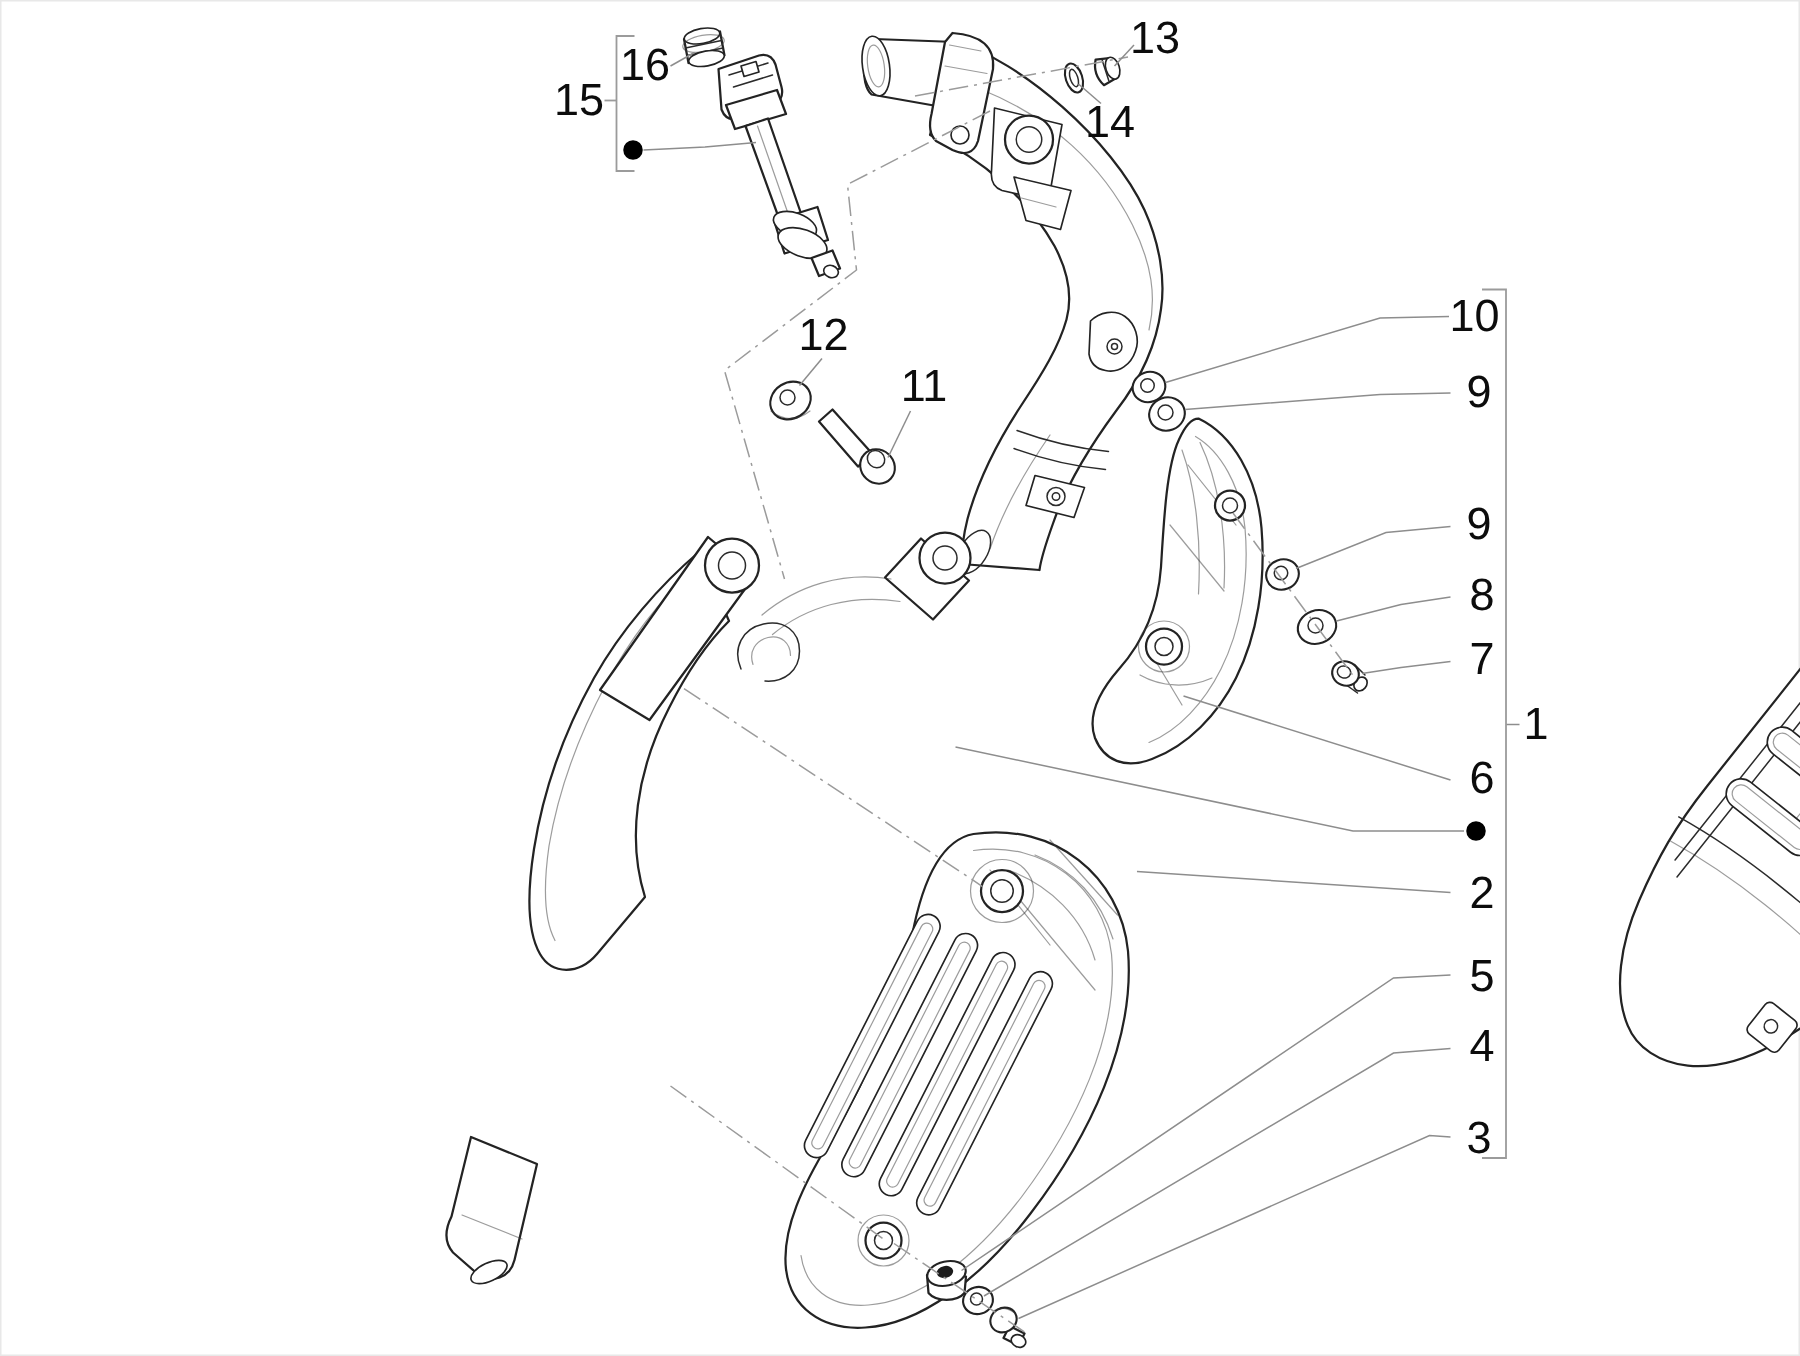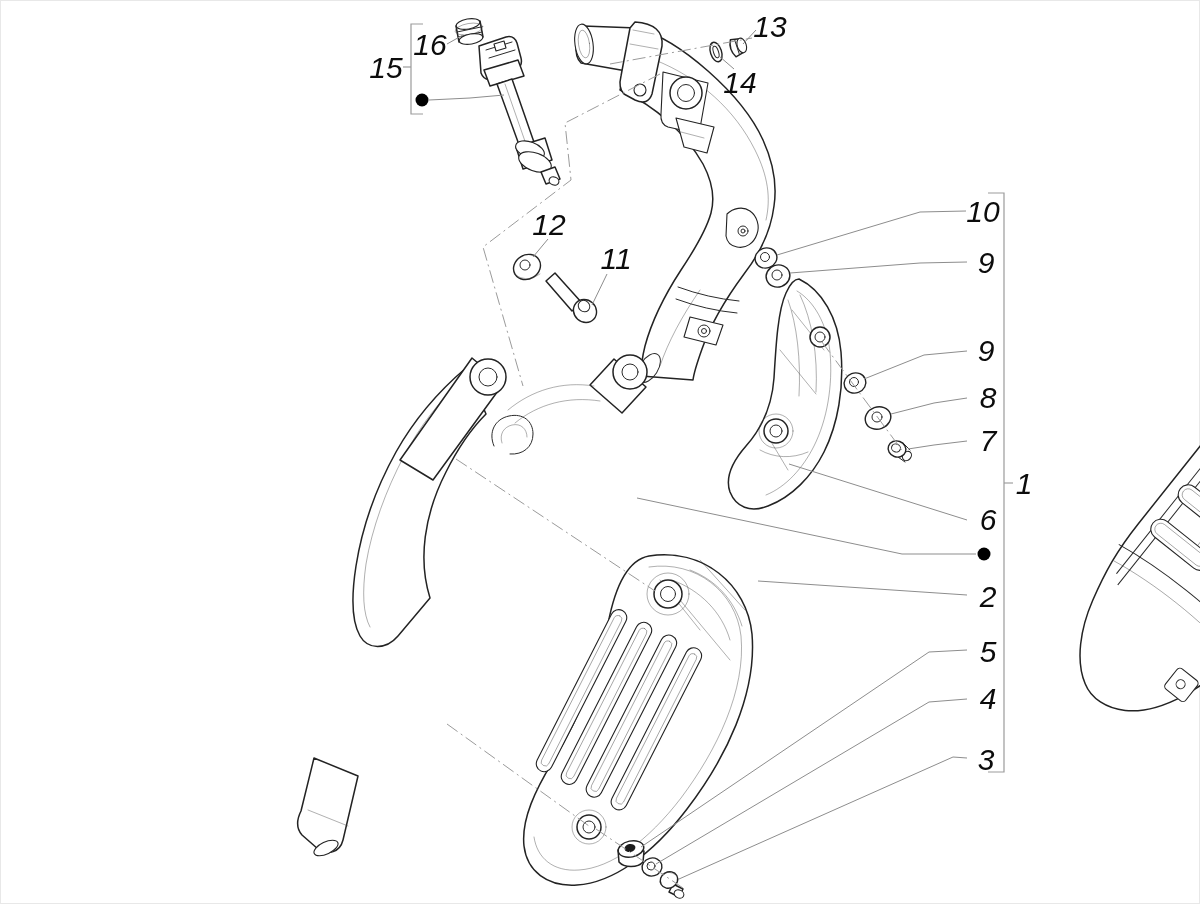--- a/index.html
+++ b/index.html
@@ -1,17 +1,17 @@
 <!DOCTYPE html>
 <html><head>
 <meta charset="utf-8">
 <style>
   html,body{margin:0;padding:0;background:#fff;}
   .stage{position:relative;width:1200px;height:904px;background:#fff;overflow:hidden;
-         box-shadow:inset 0 0 0 1px #e8e8e8;font-family:"Liberation Sans",sans-serif;font-style:italic;}
+         box-shadow:inset 0 0 0 1px #e8e8e8;font-family:"Liberation Sans",sans-serif;}
   svg{position:absolute;inset:0;display:block;}
   
   .p  {fill:#ffffff;stroke:#232323;stroke-width:1.5;stroke-linejoin:round;stroke-linecap:round;}
   .pt {fill:#ffffff;stroke:#232323;stroke-width:1.1;stroke-linejoin:round;}
   .d  {fill:none;stroke:#2b2b2b;stroke-width:1;stroke-linejoin:round;stroke-linecap:round;}
   .l  {fill:none;stroke:#3a3a3a;stroke-width:.8;opacity:.5;stroke-linecap:round;}
   .w  {fill:#ffffff;stroke:#232323;stroke-width:1.4;}
   .dk {fill:#1c1c1c;stroke:none;}
   text.callout{font-family:"Liberation Sans",sans-serif;font-size:30px;fill:#0c0c0c;
                text-anchor:middle;dominant-baseline:central;}

